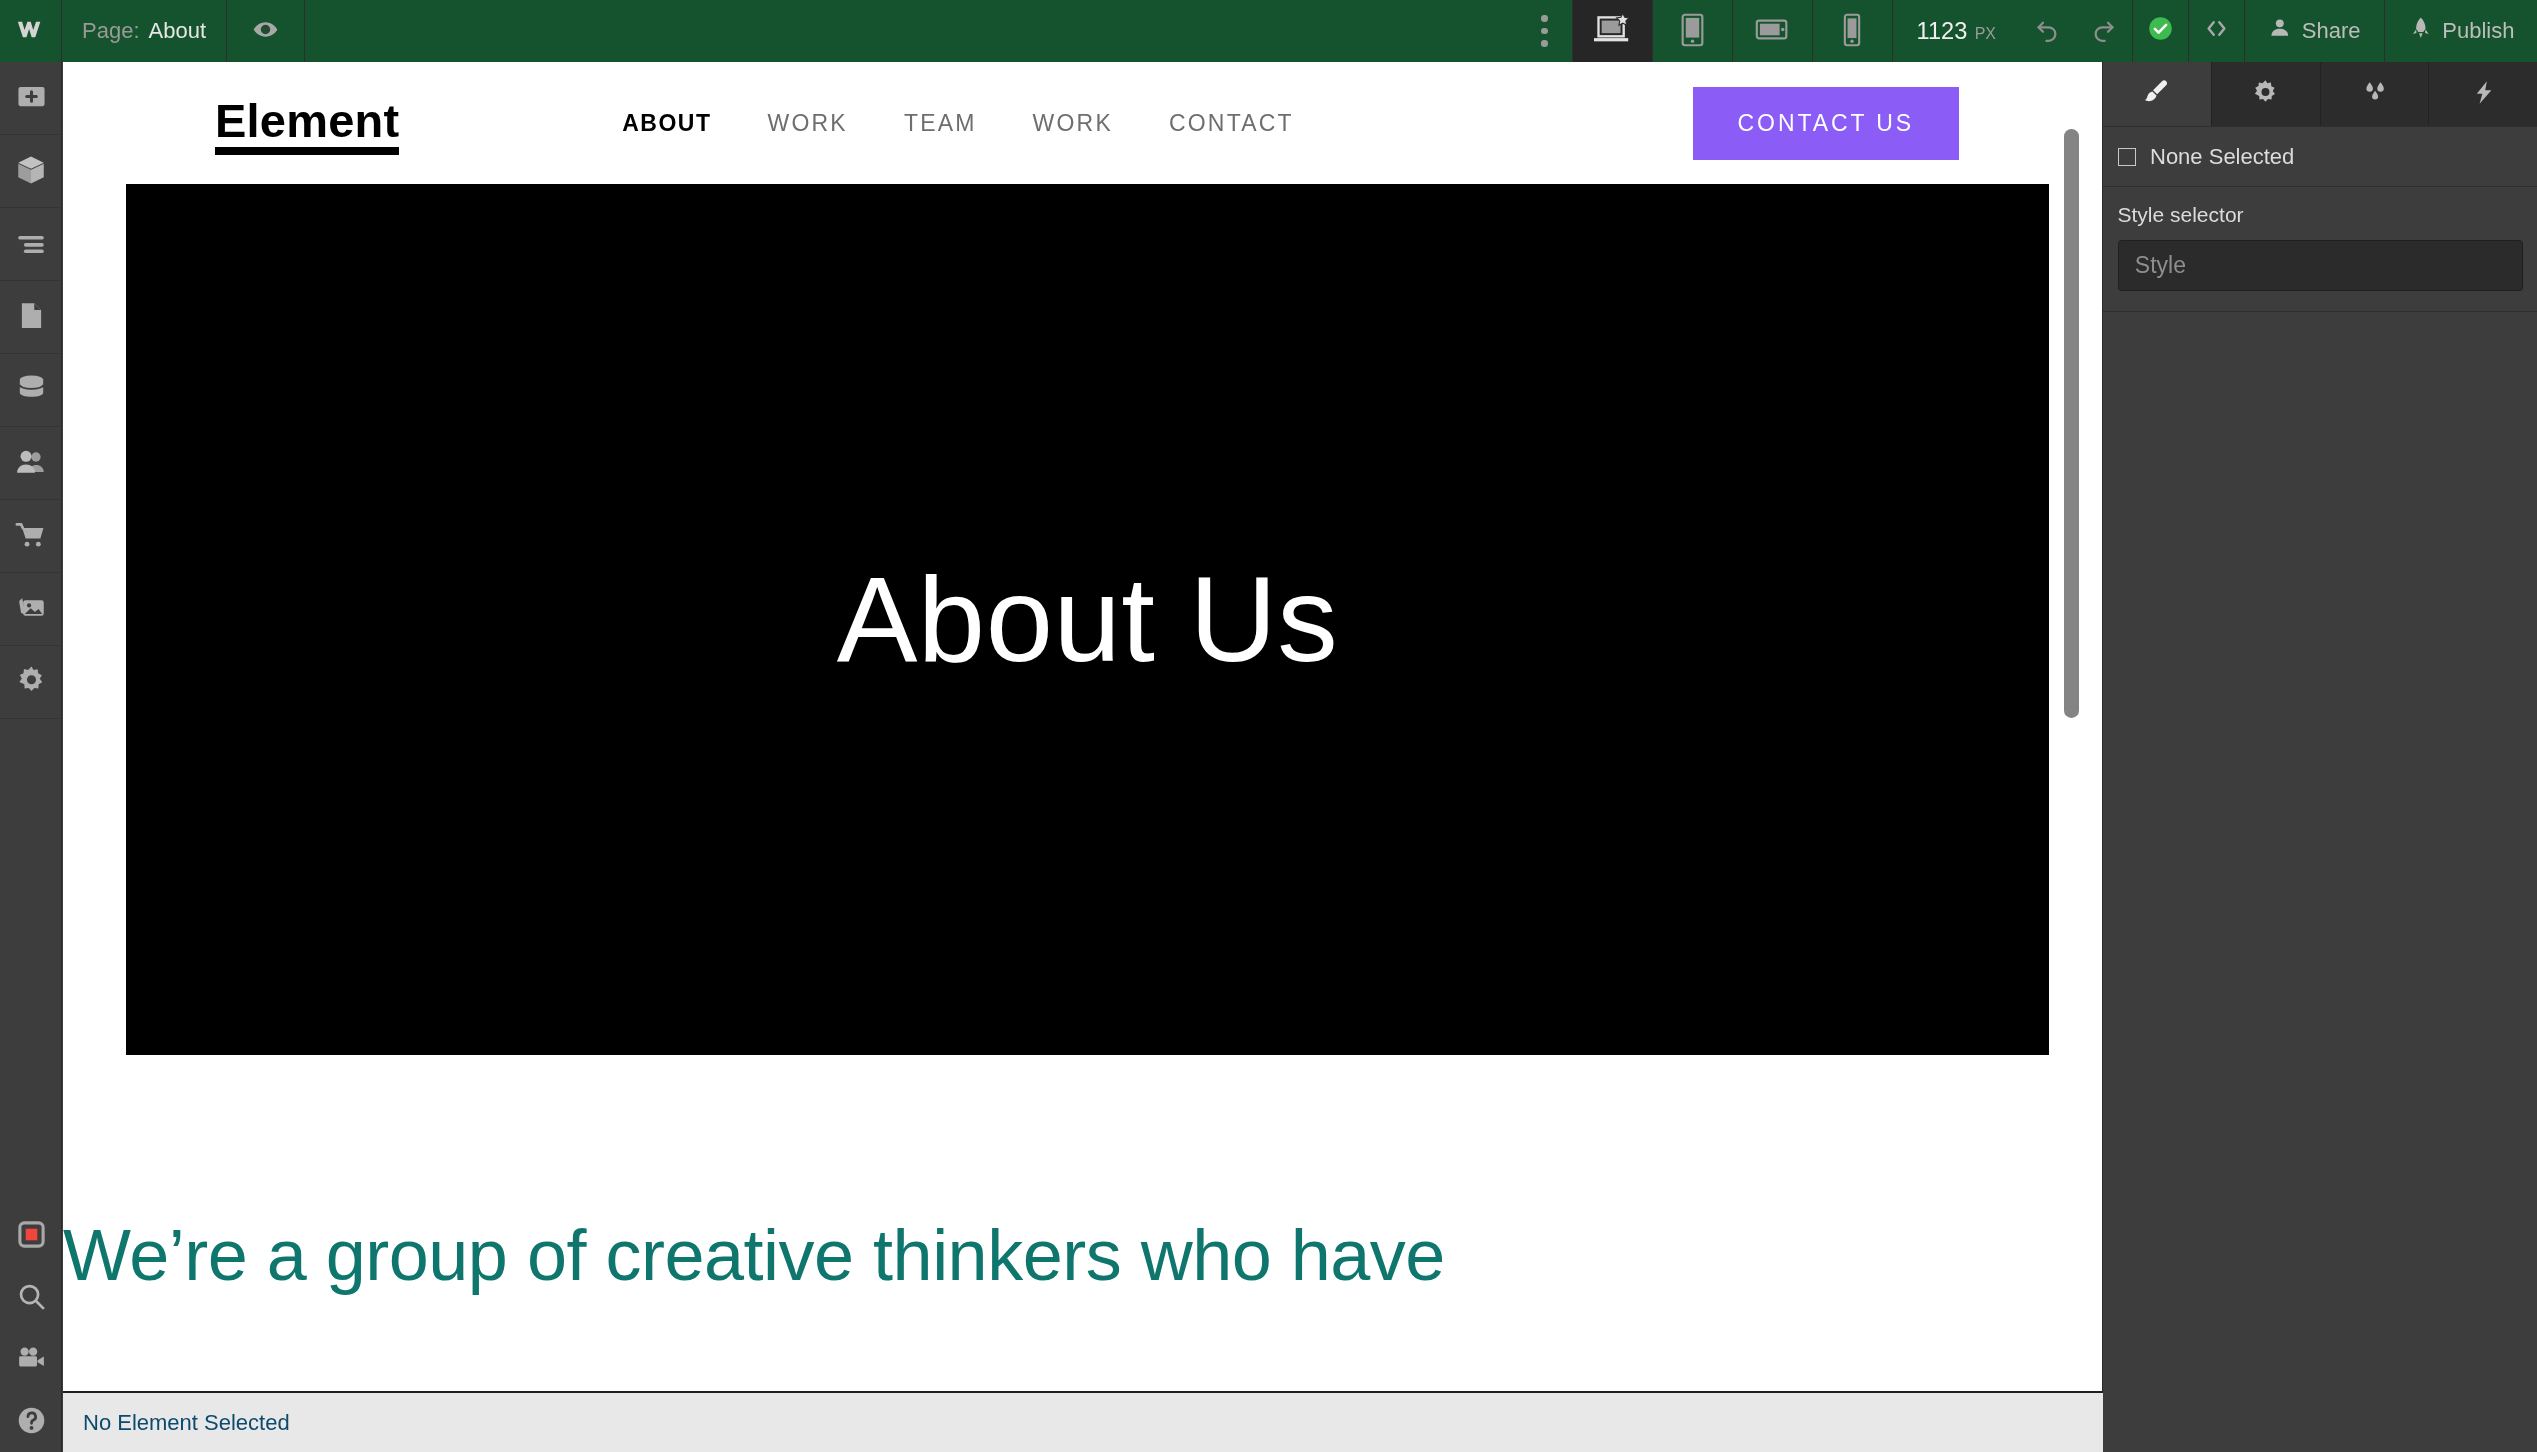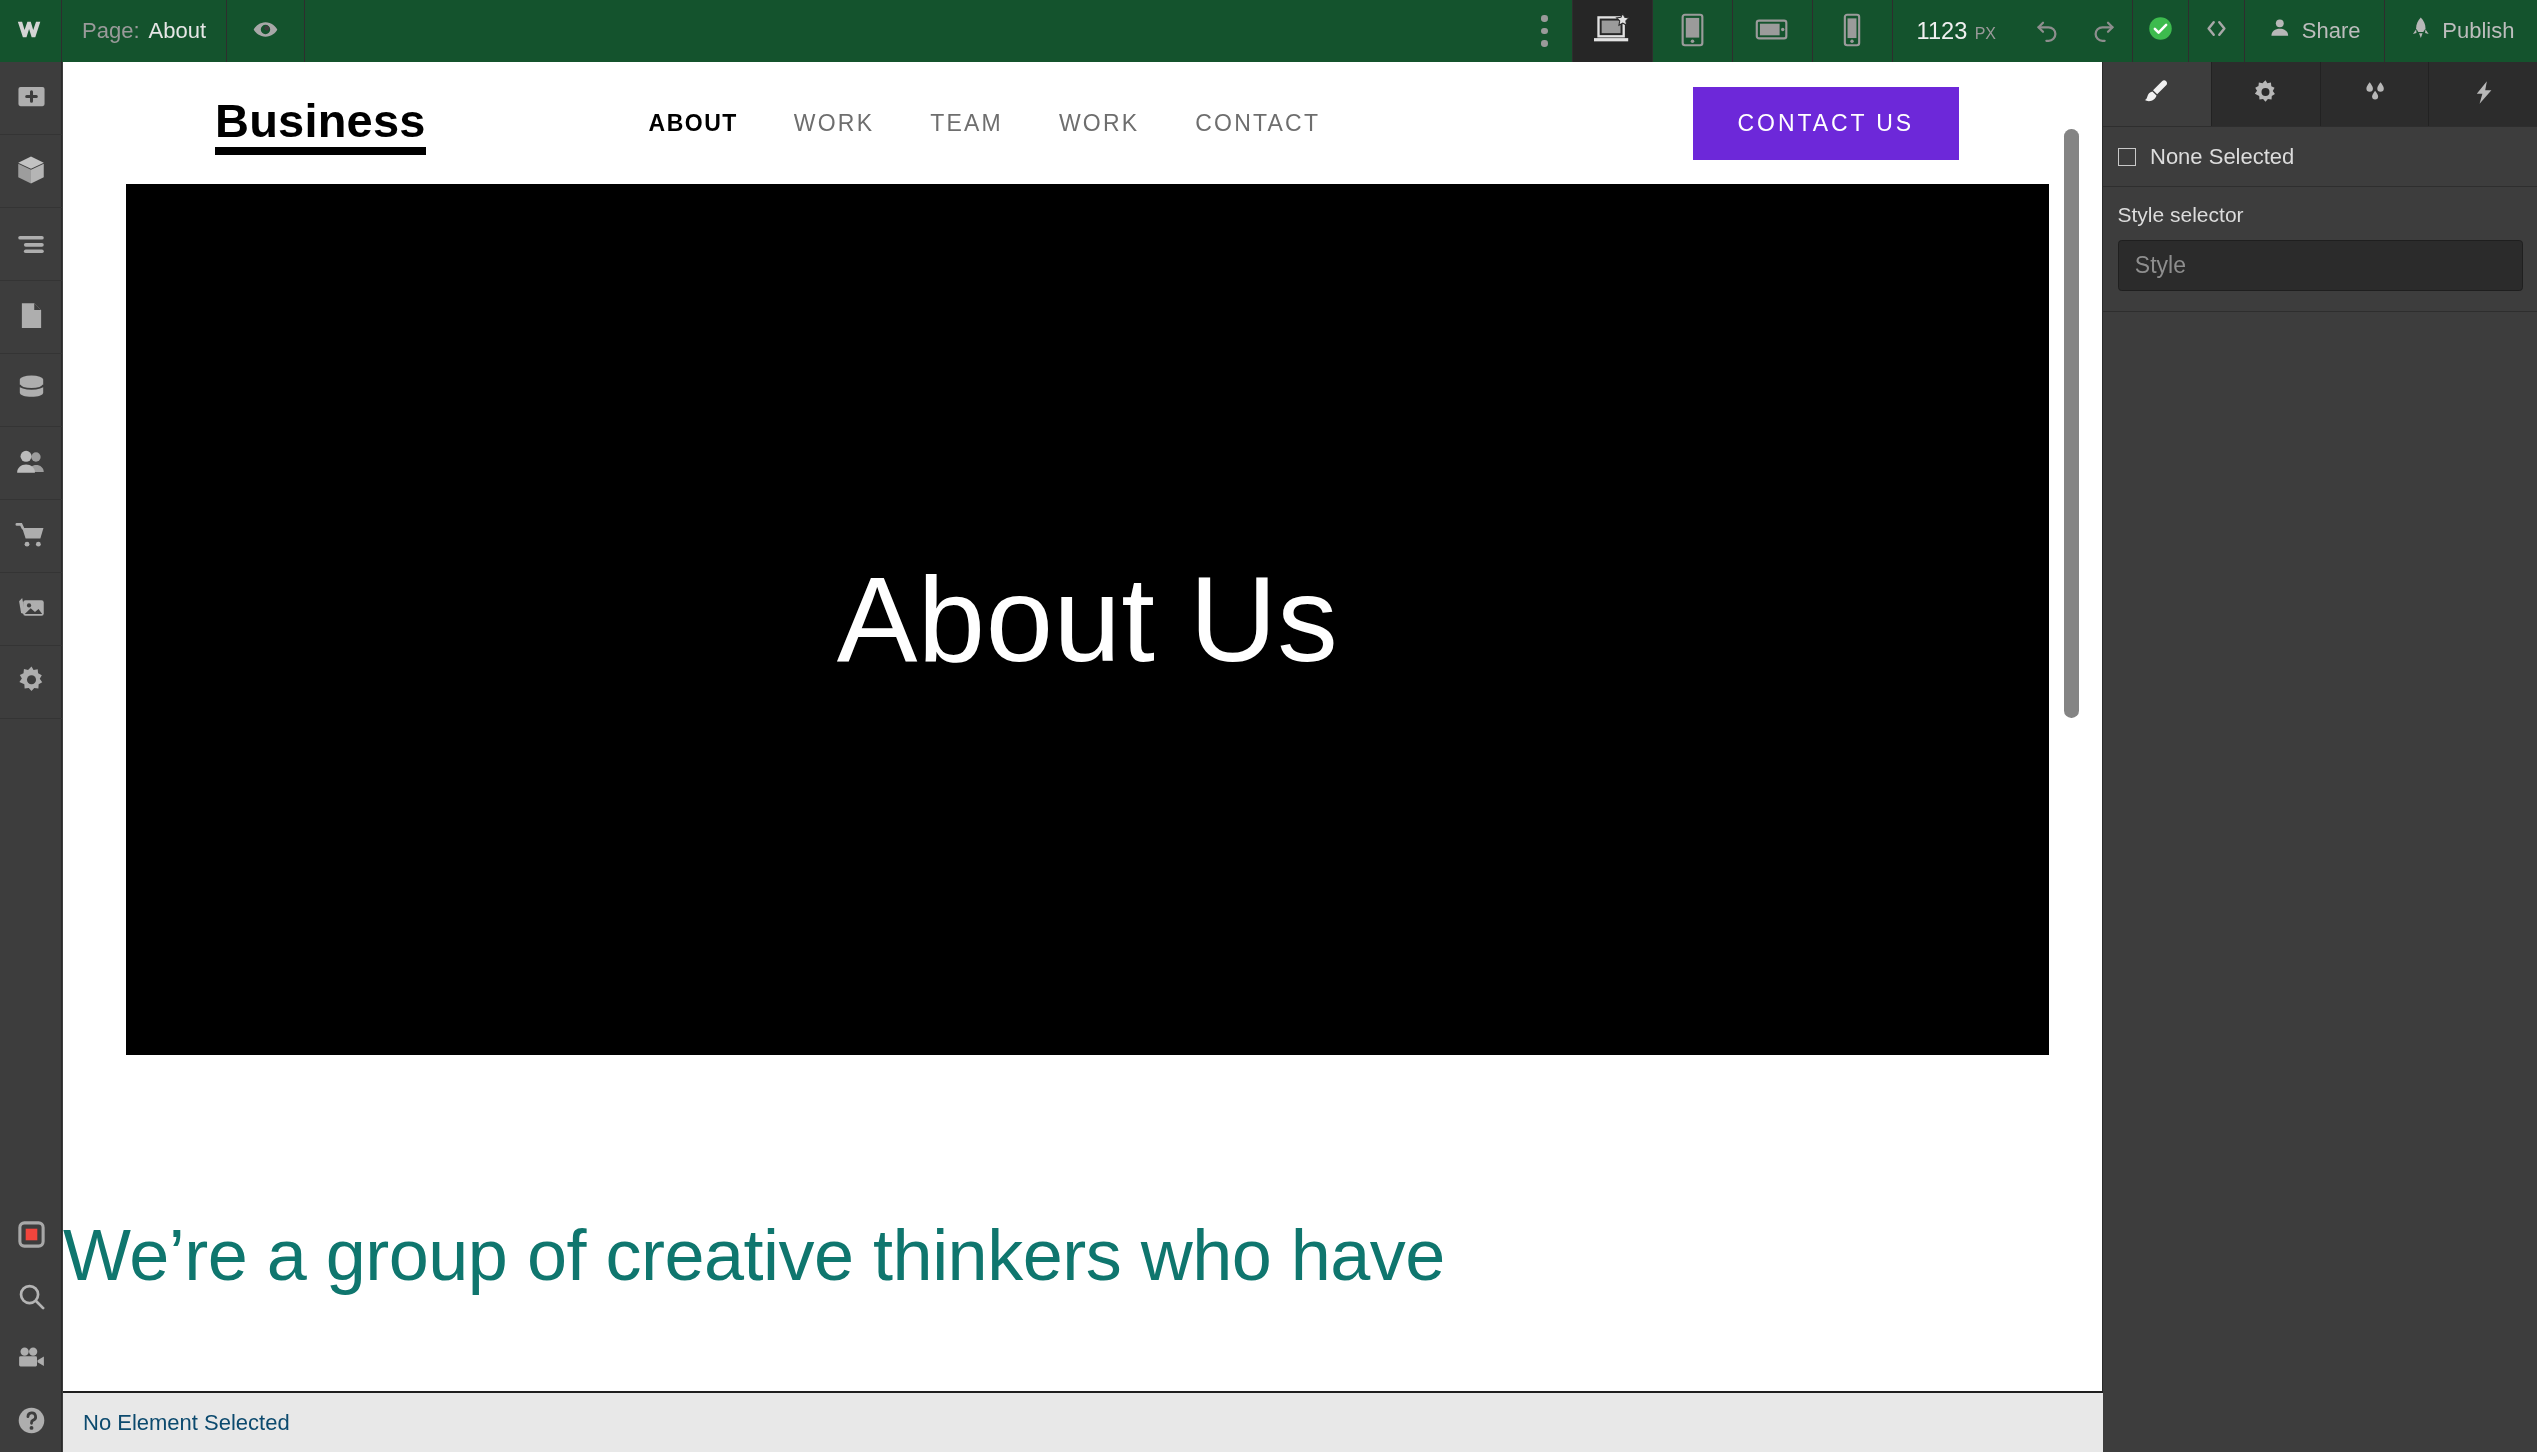--- a/index.html
+++ b/index.html
@@ -115,21 +115,21 @@
   .nav-links { display: flex; align-items: center; margin-left: 195px; gap: 0; }
   .nav-link {
     font-size: 23px; letter-spacing: 2.2px;
     color: #6e6e6e; font-weight: 400;
     padding: 0 28px;
     white-space: nowrap;
   }
   .nav-link.current { color: #000; font-weight: 700; letter-spacing: 1.5px; }
   .nav-cta {
     margin-left: auto; margin-right: 90px;
-    background: #6d28d9; color: #fff;
+    background: #8b5cf6; color: #fff;
     font-size: 23px; letter-spacing: 2.9px;
     padding: 23px 45px;
     white-space: nowrap;
   }
   .hero {
     margin: 0 54px 0 63px;
     height: 871px;
     background: #000000;
     display: flex; align-items: center; justify-content: center;
   }
@@ -477,21 +477,21 @@
           <circle cx="12" cy="17.4" r="1.4" fill="#3d3d3d"></circle>
         </svg>
       </span>
     </div>
   </div>
 </div>
 
 <div class="canvas-wrap">
 
   <div class="site-nav">
-    <div class="site-logo">Business</div>
+    <div class="site-logo">Element</div>
 
     <div class="nav-links">
       <a class="nav-link current">ABOUT</a>
       <a class="nav-link">WORK</a>
       <a class="nav-link">TEAM</a>
       <a class="nav-link">WORK</a>
       <a class="nav-link">CONTACT</a>
     </div>
 
     <div class="nav-cta">CONTACT US</div>

